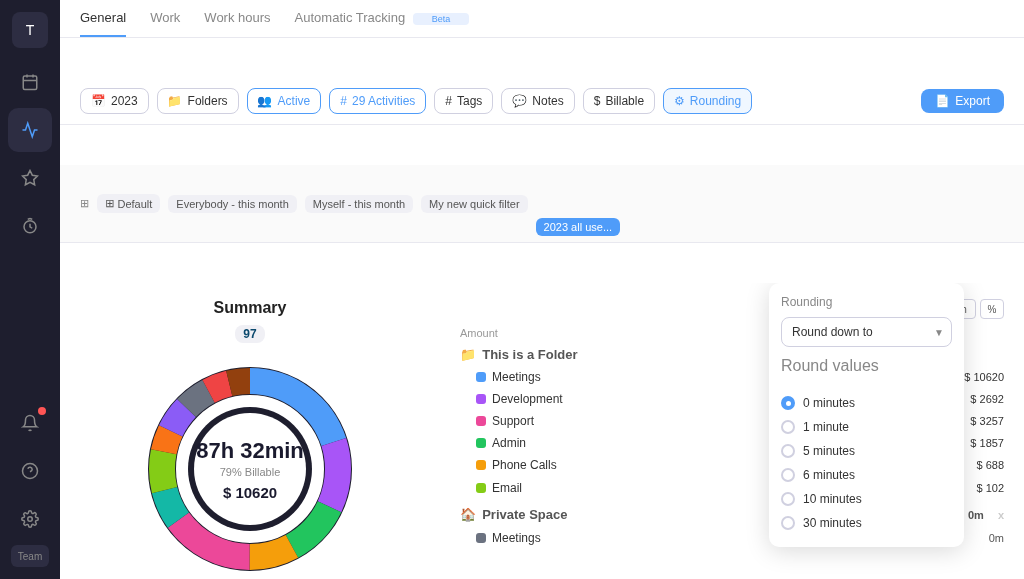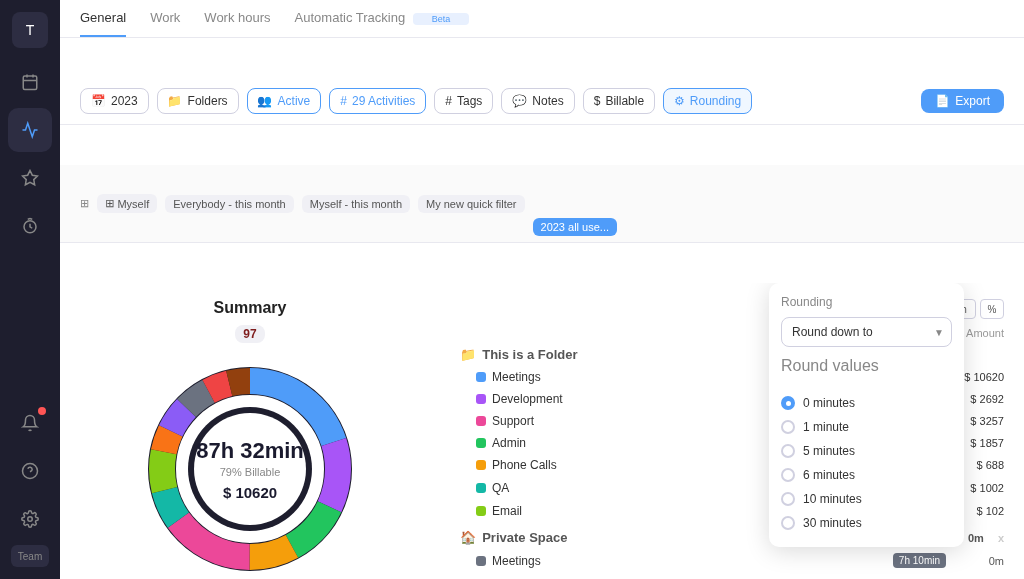--- a/index.html
+++ b/index.html
@@ -188,21 +188,21 @@
       align-items: center;
       gap: 8px;
       margin-bottom: 16px;
       flex-direction: column;
     }
     .summary-count {
       background: #f0f0f5;
       border-radius: 8px;
       padding: 2px 8px;
       font-size: 12px;
-      color: #7f1d1d;
+      color: #0c4a6e;
     }
 
     
     .donut-wrapper {
       display: flex;
       align-items: center;
       justify-content: center;
       position: relative;
       width: 220px;
       height: 220px;
@@ -488,21 +488,21 @@
     <button class="toolbar-btn-export">
       <span>📄</span>
       <span>Export</span>
     </button>
   </div>
 
   <div class="filter-bar">
     <span style="color:#888; font-size:11px;">⊞</span>
     <div class="filter-tag">
       <span>⊞</span>
-      <span>Myself</span>
+      <span>Default</span>
     </div>
     <div class="filter-tag">
       <span>Everybody - this month</span>
     </div>
     <div class="filter-tag">
       <span>Myself - this month</span>
     </div>
     <div class="filter-tag">
       <span>My new quick filter</span>
     </div>
@@ -562,21 +562,21 @@
       </div>
     </div>
 
     <div class="right-panel">
       <div style="display:flex; align-items:center; margin-bottom:8px;">
         <div class="hpct-btns" style="margin-left:auto;">
           <button class="hpct-btn">h</button>
           <button class="hpct-btn">%</button>
         </div>
       </div>
-      <div class="amount-header" style="text-align:right;">Amount</div>
+      <div class="amount-header" style="text-align:left;">Amount</div>
 
       <div class="activity-list">
 
         <div class="folder-row">
           <span>📁</span>
           <span>This is a Folder</span>
         </div>
 
         <div class="activity-row">
           <div class="activity-color" style="background:#4f9cf9;"></div>
@@ -600,27 +600,20 @@
           <div class="activity-color" style="background:#22c55e;"></div>
           <span class="activity-name">Admin</span>
           <span class="time-plain"></span>
           <span class="amount-col">$ 1857</span>
         </div>
         <div class="activity-row">
           <div class="activity-color" style="background:#f59e0b;"></div>
           <span class="activity-name">Phone Calls</span>
           <span class="time-plain"></span>
           <span class="amount-col">$ 688</span>
-        </div>
-        <div class="activity-row">
-          <div class="activity-color" style="background:#14b8a6;"></div>
-          <span class="activity-name">QA</span>
-          <span class="time-badge" style="background:#14b8a6; margin-right:4px;">6h 41min</span>
-          <span class="time-plain">6h 41min</span>
-          <span class="amount-col">$ 1002</span>
         </div>
         <div class="activity-row">
           <div class="activity-color" style="background:#84cc16;"></div>
           <span class="activity-name">Email</span>
           <span class="time-badge" style="background:#84cc16; margin-right:4px;">2h 28min</span>
           <span class="time-plain">2h 2m</span>
           <span class="amount-col">$ 102</span>
         </div>
 
         <div class="folder-row" style="margin-top:4px;">

